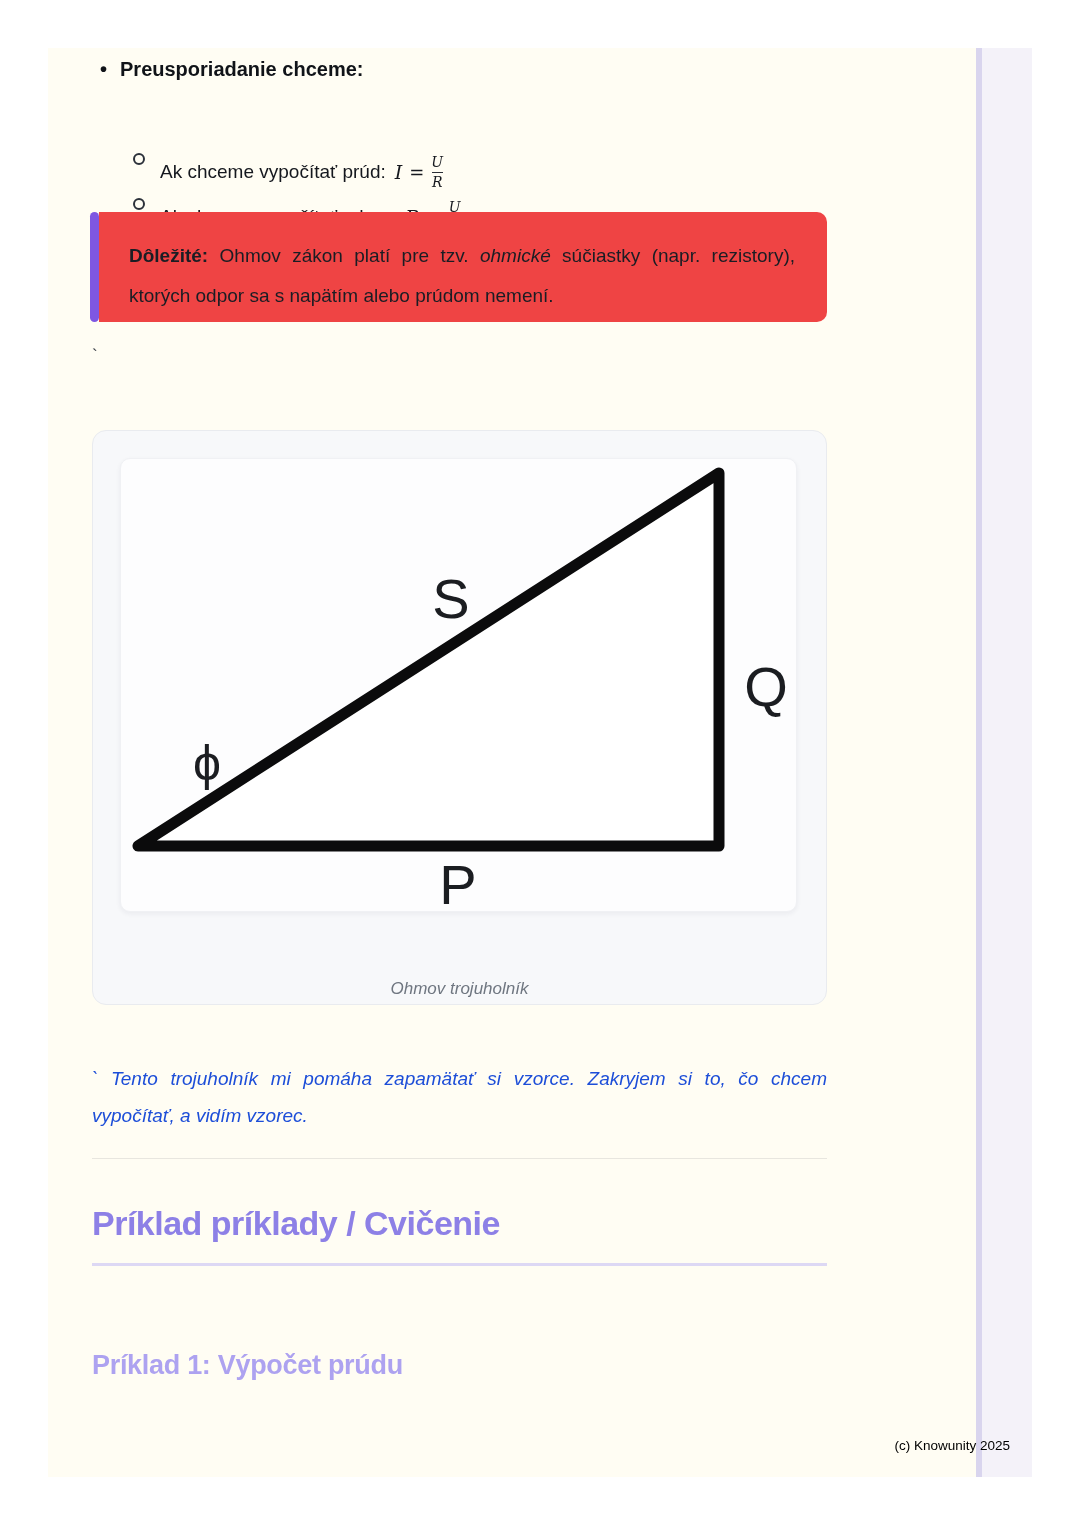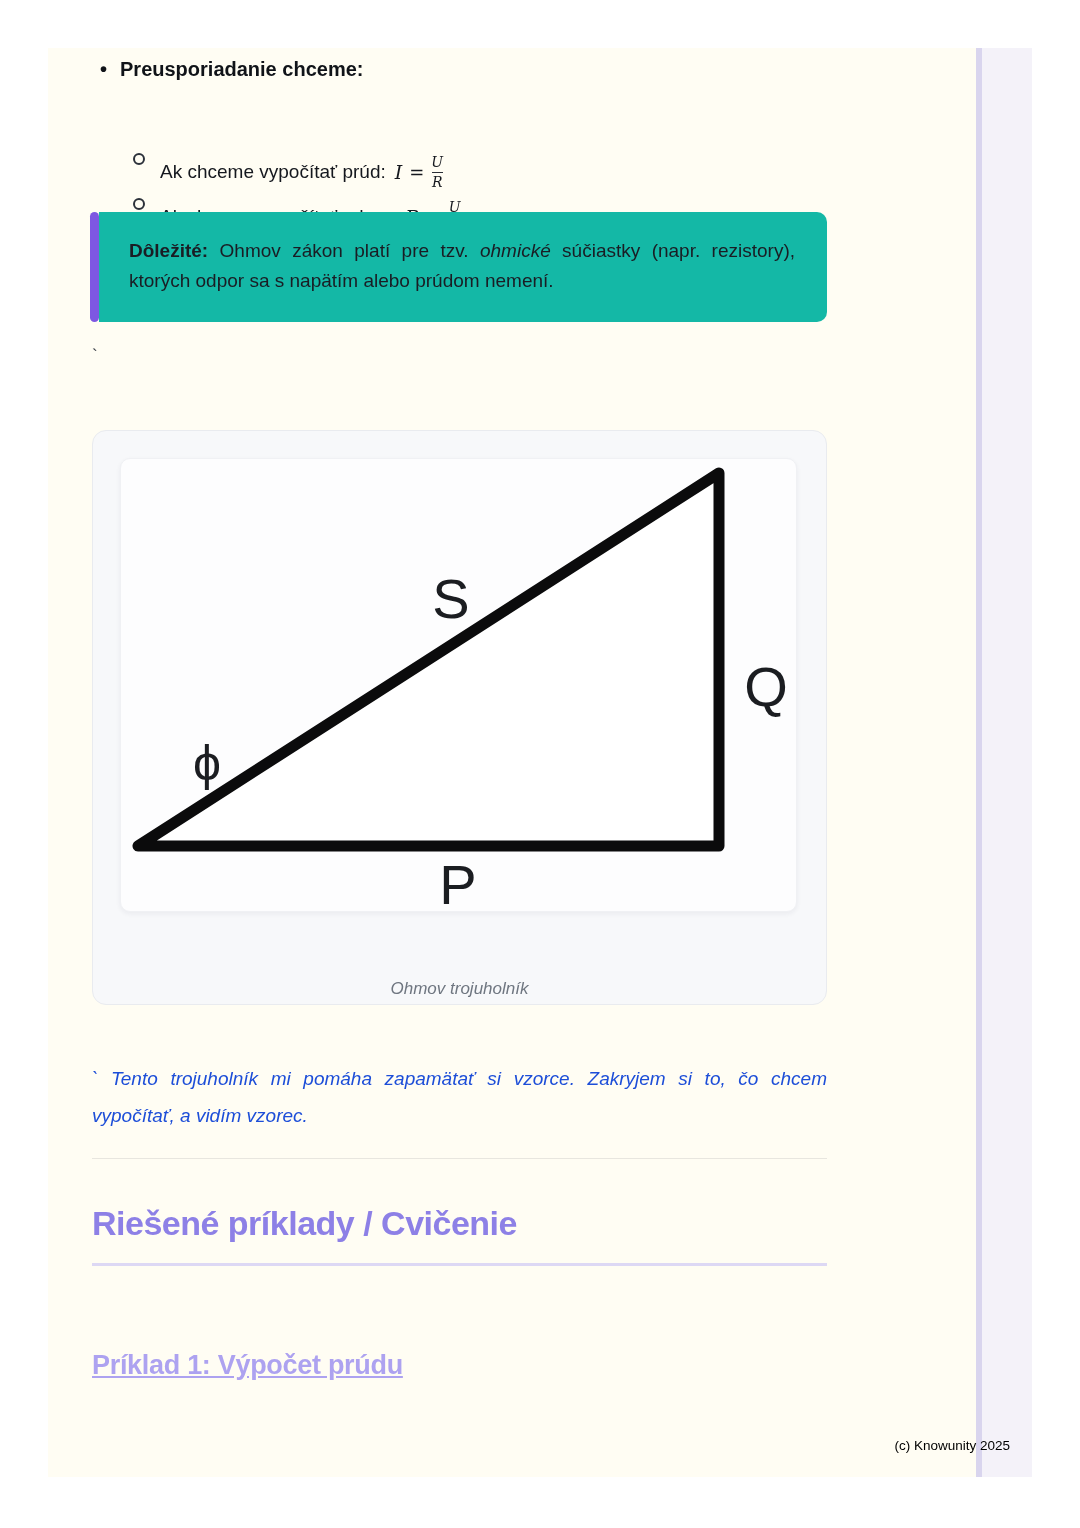--- a/index.html
+++ b/index.html
@@ -54,24 +54,24 @@
   .frac { display: inline-flex; flex-direction: column; align-items: center; font-size: 14px; line-height: 1.05; }
   .frac .den { border-top: 1.3px solid #2b2f36; padding-top: 2px; margin-top: 2px; }
   
   .callout { position: absolute; left: 42px; top: 164px; width: 737px; height: 110px; }
   .callout-bar {
     position: absolute; left: 0; top: 0; width: 9px; height: 110px;
     background: #7e57e2; border-radius: 6px;
   }
   .callout-body {
     position: absolute; left: 9px; top: 0; right: 0; bottom: 0;
-    background: #14b8a6; border-radius: 0 10px 10px 0;
+    background: #ef4444; border-radius: 0 10px 10px 0;
     box-sizing: border-box;
     padding: 24px 32px 0 30px;
-    font-size: 19px; line-height: 30px; color: #1a1d24;
+    font-size: 19px; line-height: 40px; color: #1a1d24;
     text-align: justify; text-align-last: left;
   }
   .callout-body .em { font-style: italic; }
   .callout-body .b { font-weight: bold; }
   .stray-tick { position: absolute; left: 44px; top: 298px; font-size: 17px; color: #3a3f47; }
   
   .figure-card {
     position: absolute; left: 44px; top: 382px;
     width: 735px; height: 575px;
     background: #f7f8fa;
@@ -112,21 +112,20 @@
     position: absolute; left: 44px; top: 1156px; width: 735px;
     font-size: 34px; font-weight: bold; letter-spacing: -0.5px;
     color: #8d80e6;
   }
   .h2-underline { position: absolute; left: 44px; top: 1215px; width: 735px; height: 3px; background: #ddd8f4; }
   .para { position: absolute; left: 44px; top: 1247px; width: 735px; font-size: 19px; color: #15181e; }
   .h3 {
     position: absolute; left: 44px; top: 1302px; width: 735px;
     font-size: 27px; font-weight: bold; letter-spacing: -0.3px;
     color: #ada2f0;
-    text-decoration: underline;
   }
   .copyright {
     position: absolute; top: 1438px; right: 70px;
     font-size: 13.5px; color: #000000; z-index: 5;
   }
 </style>
 </head>
 <body>
 
 <div class="page">
@@ -185,21 +184,21 @@
       <div class="tri-label" style="left:337px; top:426px;">P</div>
       <div class="tri-label phi" style="left:86px; top:304px;">ϕ</div>
     </div>
     <div class="figure-caption">Ohmov trojuholník</div>
   </div>
 
   <div class="note">` Tento trojuholník mi pomáha zapamätať si vzorce. Zakryjem si to, čo chcem vypočítať, a vidím vzorec.</div>
 
   <div class="hr"></div>
 
-  <div class="h2">Riešené príklady / Cvičenie</div>
+  <div class="h2">Príklad príklady / Cvičenie</div>
   <div class="h2-underline"></div>
 
 
   <div class="h3">Príklad 1: Výpočet prúdu</div>
 
 </div>
 
 <div class="right-strip"></div>
 
 <div class="copyright">(c) Knowunity 2025</div>

